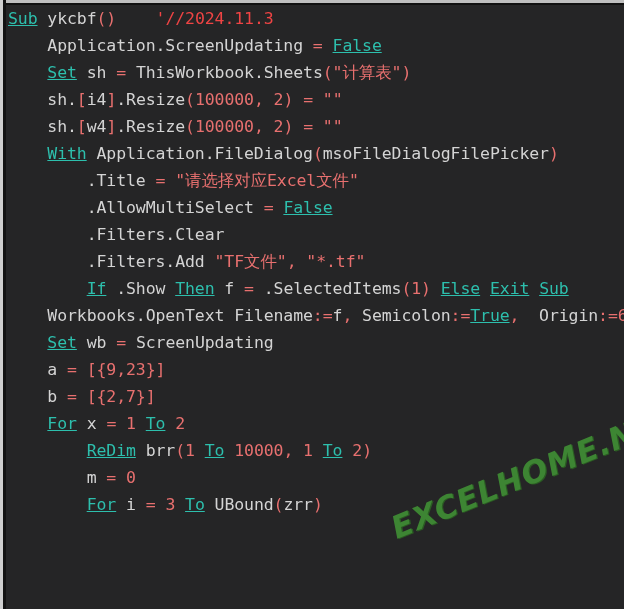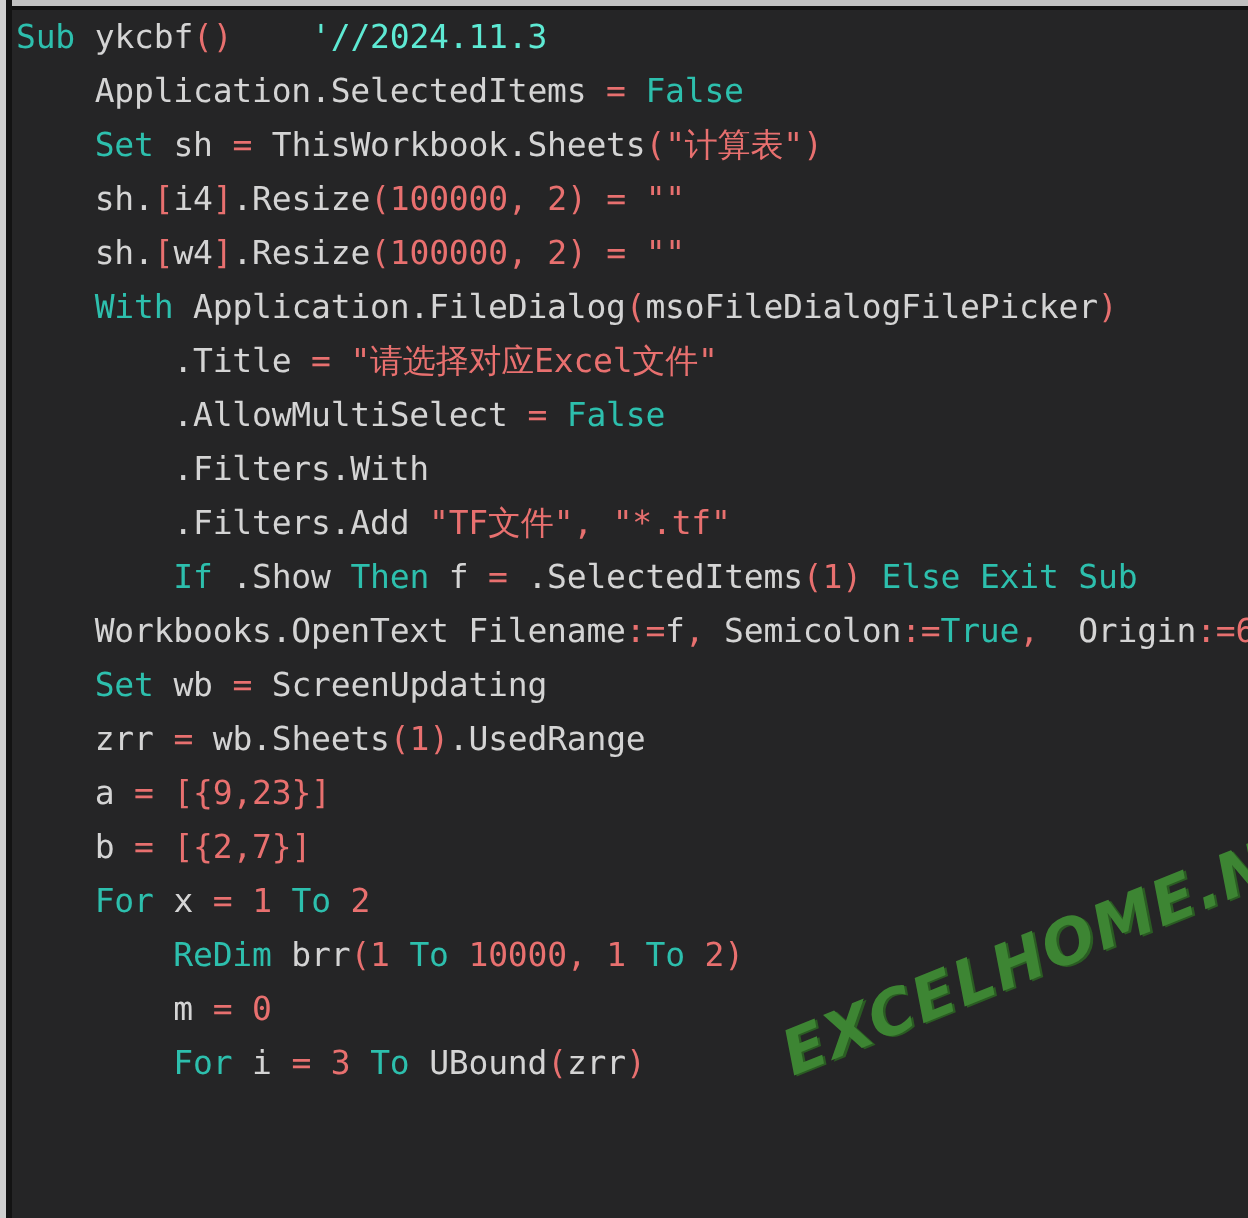--- a/index.html
+++ b/index.html
@@ -58,25 +58,25 @@
     z-index: 2;
   }
   .line {
     height: 27px;
     line-height: 27px;
     white-space: pre;
     font-size: 16.5px;
     letter-spacing: -0.1px;
   }
   .tok { display: inline; }
-  .kw   { color: #2dbfad; }   
+  .kw   { color: #2dbfad; text-decoration: underline; }   
   .id   { color: #d4d4d4; }   
   .num  { color: #e8706f; }   
   .str  { color: #e8706f; }   
-  .cmt  { color: #5eead4; }   
+  .cmt  { color: #ef4444; }   
 
   #watermark {
     position: absolute;
     left: 386px;
     top: 512px;
     z-index: 4;
     transform: rotate(-22deg);
     transform-origin: left top;
     color: #3f8b34;
     font-family: "DejaVu Sans", "Liberation Sans", sans-serif;
@@ -94,33 +94,32 @@
 <body>
 
 <div id="editor">
   <div id="top-border"></div>
   <div id="top-border-inner"></div>
   <div id="left-border"></div>
   <div id="left-border-inner"></div>
 
   <div id="code">
       <div class="line"><span class="tok id"></span><span class="tok kw">Sub</span><span class="tok id"> </span><span class="tok id">ykcbf</span><span class="tok num">()</span><span class="tok id">    </span><span class="tok cmt">'//2024.11.3</span></div>
-      <div class="line"><span class="tok id">    </span><span class="tok id">Application.SelectedItems </span><span class="tok num">=</span><span class="tok id"> </span><span class="tok kw">False</span></div>
+      <div class="line"><span class="tok id">    </span><span class="tok id">Application.ScreenUpdating </span><span class="tok num">=</span><span class="tok id"> </span><span class="tok kw">False</span></div>
       <div class="line"><span class="tok id">    </span><span class="tok kw">Set</span><span class="tok id"> sh </span><span class="tok num">=</span><span class="tok id"> ThisWorkbook.Sheets</span><span class="tok num">(</span><span class="tok str">"计算表"</span><span class="tok num">)</span></div>
       <div class="line"><span class="tok id">    </span><span class="tok id">sh.</span><span class="tok num">[</span><span class="tok id">i4</span><span class="tok num">]</span><span class="tok id">.Resize</span><span class="tok num">(</span><span class="tok num">100000</span><span class="tok num">, </span><span class="tok num">2</span><span class="tok num">)</span><span class="tok id"> </span><span class="tok num">=</span><span class="tok id"> </span><span class="tok str">""</span></div>
       <div class="line"><span class="tok id">    </span><span class="tok id">sh.</span><span class="tok num">[</span><span class="tok id">w4</span><span class="tok num">]</span><span class="tok id">.Resize</span><span class="tok num">(</span><span class="tok num">100000</span><span class="tok num">, </span><span class="tok num">2</span><span class="tok num">)</span><span class="tok id"> </span><span class="tok num">=</span><span class="tok id"> </span><span class="tok str">""</span></div>
       <div class="line"><span class="tok id">    </span><span class="tok kw">With</span><span class="tok id"> Application.FileDialog</span><span class="tok num">(</span><span class="tok id">msoFileDialogFilePicker</span><span class="tok num">)</span></div>
       <div class="line"><span class="tok id">        </span><span class="tok id">.Title </span><span class="tok num">=</span><span class="tok id"> </span><span class="tok str">"请选择对应Excel文件"</span></div>
       <div class="line"><span class="tok id">        </span><span class="tok id">.AllowMultiSelect </span><span class="tok num">=</span><span class="tok id"> </span><span class="tok kw">False</span></div>
-      <div class="line"><span class="tok id">        </span><span class="tok id">.Filters.With</span></div>
+      <div class="line"><span class="tok id">        </span><span class="tok id">.Filters.Clear</span></div>
       <div class="line"><span class="tok id">        </span><span class="tok id">.Filters.Add </span><span class="tok str">"TF文件"</span><span class="tok num">, </span><span class="tok str">"*.tf"</span></div>
       <div class="line"><span class="tok id">        </span><span class="tok kw">If</span><span class="tok id"> .Show </span><span class="tok kw">Then</span><span class="tok id"> f </span><span class="tok num">=</span><span class="tok id"> .SelectedItems</span><span class="tok num">(</span><span class="tok num">1</span><span class="tok num">)</span><span class="tok id"> </span><span class="tok kw">Else</span><span class="tok id"> </span><span class="tok kw">Exit</span><span class="tok id"> </span><span class="tok kw">Sub</span></div>
       <div class="line"><span class="tok id">    </span><span class="tok id">Workbooks.OpenText Filename</span><span class="tok num">:=</span><span class="tok id">f</span><span class="tok num">, </span><span class="tok id">Semicolon</span><span class="tok num">:=</span><span class="tok kw">True</span><span class="tok num">, </span><span class="tok id"> Origin</span><span class="tok num">:=</span><span class="tok num">65001</span></div>
       <div class="line"><span class="tok id">    </span><span class="tok kw">Set</span><span class="tok id"> wb </span><span class="tok num">=</span><span class="tok id"> ScreenUpdating</span></div>
-      <div class="line"><span class="tok id">    </span><span class="tok id">zrr </span><span class="tok num">=</span><span class="tok id"> wb.Sheets</span><span class="tok num">(</span><span class="tok num">1</span><span class="tok num">)</span><span class="tok id">.UsedRange</span></div>
       <div class="line"><span class="tok id">    </span><span class="tok id">a </span><span class="tok num">=</span><span class="tok id"> </span><span class="tok num">[{9,23}]</span></div>
       <div class="line"><span class="tok id">    </span><span class="tok id">b </span><span class="tok num">=</span><span class="tok id"> </span><span class="tok num">[{2,7}]</span></div>
       <div class="line"><span class="tok id">    </span><span class="tok kw">For</span><span class="tok id"> x </span><span class="tok num">=</span><span class="tok id"> </span><span class="tok num">1</span><span class="tok id"> </span><span class="tok kw">To</span><span class="tok id"> </span><span class="tok num">2</span></div>
       <div class="line"><span class="tok id">        </span><span class="tok kw">ReDim</span><span class="tok id"> brr</span><span class="tok num">(</span><span class="tok num">1</span><span class="tok id"> </span><span class="tok kw">To</span><span class="tok id"> </span><span class="tok num">10000</span><span class="tok num">, </span><span class="tok num">1</span><span class="tok id"> </span><span class="tok kw">To</span><span class="tok id"> </span><span class="tok num">2</span><span class="tok num">)</span></div>
       <div class="line"><span class="tok id">        </span><span class="tok id">m </span><span class="tok num">=</span><span class="tok id"> </span><span class="tok num">0</span></div>
       <div class="line"><span class="tok id">        </span><span class="tok kw">For</span><span class="tok id"> i </span><span class="tok num">=</span><span class="tok id"> </span><span class="tok num">3</span><span class="tok id"> </span><span class="tok kw">To</span><span class="tok id"> UBound</span><span class="tok num">(</span><span class="tok id">zrr</span><span class="tok num">)</span></div>
     </div>
 
   <div id="watermark">EXCELHOME.NET</div>
 </div>

